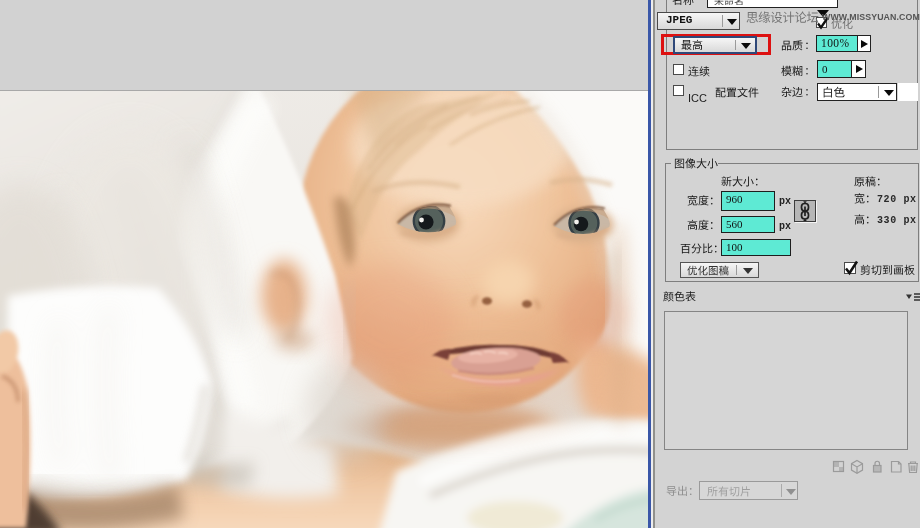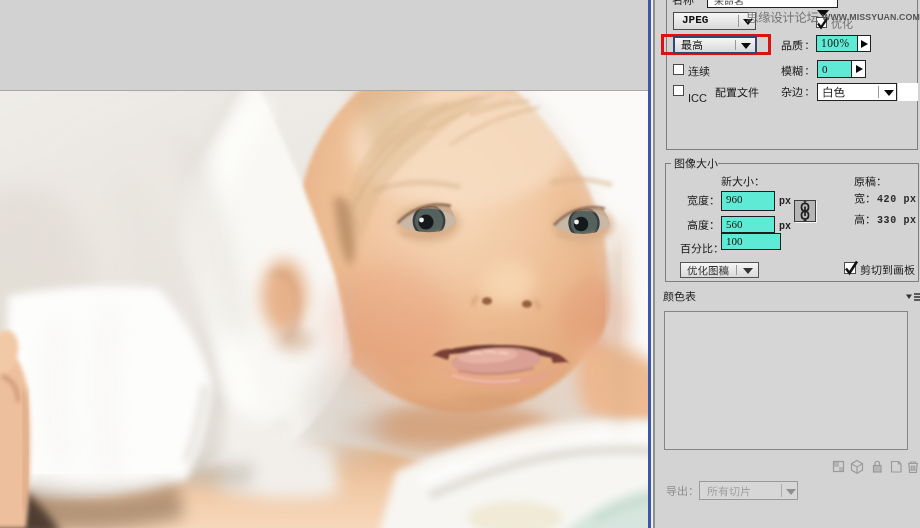--- a/index.html
+++ b/index.html
@@ -190,21 +190,21 @@
 
   <div class="gb" style="left:666px;top:-20px;width:252px;height:170px"></div>
 
   <div class="gb" style="left:665px;top:163px;width:254px;height:119px"></div>
   <div class="abs" style="left:671px;top:162px;width:47px;height:3px;background:#d4d4d4"></div>
 
   <div class="abs" style="left:664px;top:311px;width:244px;height:139px;background:#d6d6d6;border:1px solid #858585"></div>
 
   <div class="abs" style="left:707px;top:-12px;width:131px;height:20px;background:#fff;border:1px solid #222"></div>
 
-  <div class="dd" style="left:673px;top:12px;width:83px;height:18px">
+  <div class="dd" style="left:657px;top:12px;width:83px;height:18px">
      <div style="position:absolute;left:8px;top:1px;font:700 11px 'Liberation Mono',monospace;color:#111">JPEG</div>
      <div class="sep" style="left:64px"></div>
       <div class="tri" style="left:69px;top:6px"></div>
   </div>
   <div class="abs" style="left:817px;top:10px;width:0;height:0;border-left:6px solid transparent;border-right:6px solid transparent;border-top:7px solid #0a0a0a"></div>
 
   <div class="cb" style="left:816px;top:17px"></div>
 
   <div class="abs" style="left:661px;top:34px;width:110px;height:21px;border:3px solid #dd1111"></div>
 
@@ -231,22 +231,22 @@
   <div class="abs" style="left:817px;top:83px;width:80px;height:18px;background:#fff;border:1px solid #222">
      <div class="sep" style="left:60px;background:#999"></div>
       <div class="tri" style="left:66px;top:5.5px"></div>
   </div>
   <div class="abs" style="left:898px;top:83px;width:20px;height:18px;background:#fff"></div>
 
   <div class="inp" style="left:721px;top:191px;width:54px;height:20px;line-height:15px">960</div>
   <div class="abs" style="left:779px;top:196px;font:bold 10px 'Liberation Mono',monospace;color:#222">px</div>
   <div class="inp" style="left:721px;top:216px;width:54px;height:17px;line-height:15px">560</div>
   <div class="abs" style="left:779px;top:221px;font:bold 10px 'Liberation Mono',monospace;color:#222">px</div>
-  <div class="inp" style="left:721px;top:233px;width:60px;height:17px;line-height:15px">100</div>
-  <div class="abs" style="left:877px;top:194px;font:bold 10px 'Liberation Mono',monospace;color:#2a2a2a;letter-spacing:0.6px">420 px</div>
+  <div class="inp" style="left:721px;top:239px;width:70px;height:17px;line-height:15px">100</div>
+  <div class="abs" style="left:877px;top:194px;font:bold 10px 'Liberation Mono',monospace;color:#2a2a2a;letter-spacing:0.6px">720 px</div>
   <div class="abs" style="left:877px;top:215px;font:bold 10px 'Liberation Mono',monospace;color:#2a2a2a;letter-spacing:0.6px">330 px</div>
 
   <div class="abs" style="left:794px;top:200px;width:22px;height:22px;background:#b6b6b6;border:1px solid #3c3c3c;box-shadow:1px 1px 0 #f4f4f4"></div>
 
   <div class="dd" style="left:680px;top:262px;width:79px;height:16px;border-color:#555">
      <div class="sep" style="left:55px"></div>
       <div class="tri" style="left:62px;top:5px;border-top-color:#333"></div>
   </div>
 
   <div class="cb" style="left:844px;top:262px;width:12px;height:12px"></div>

